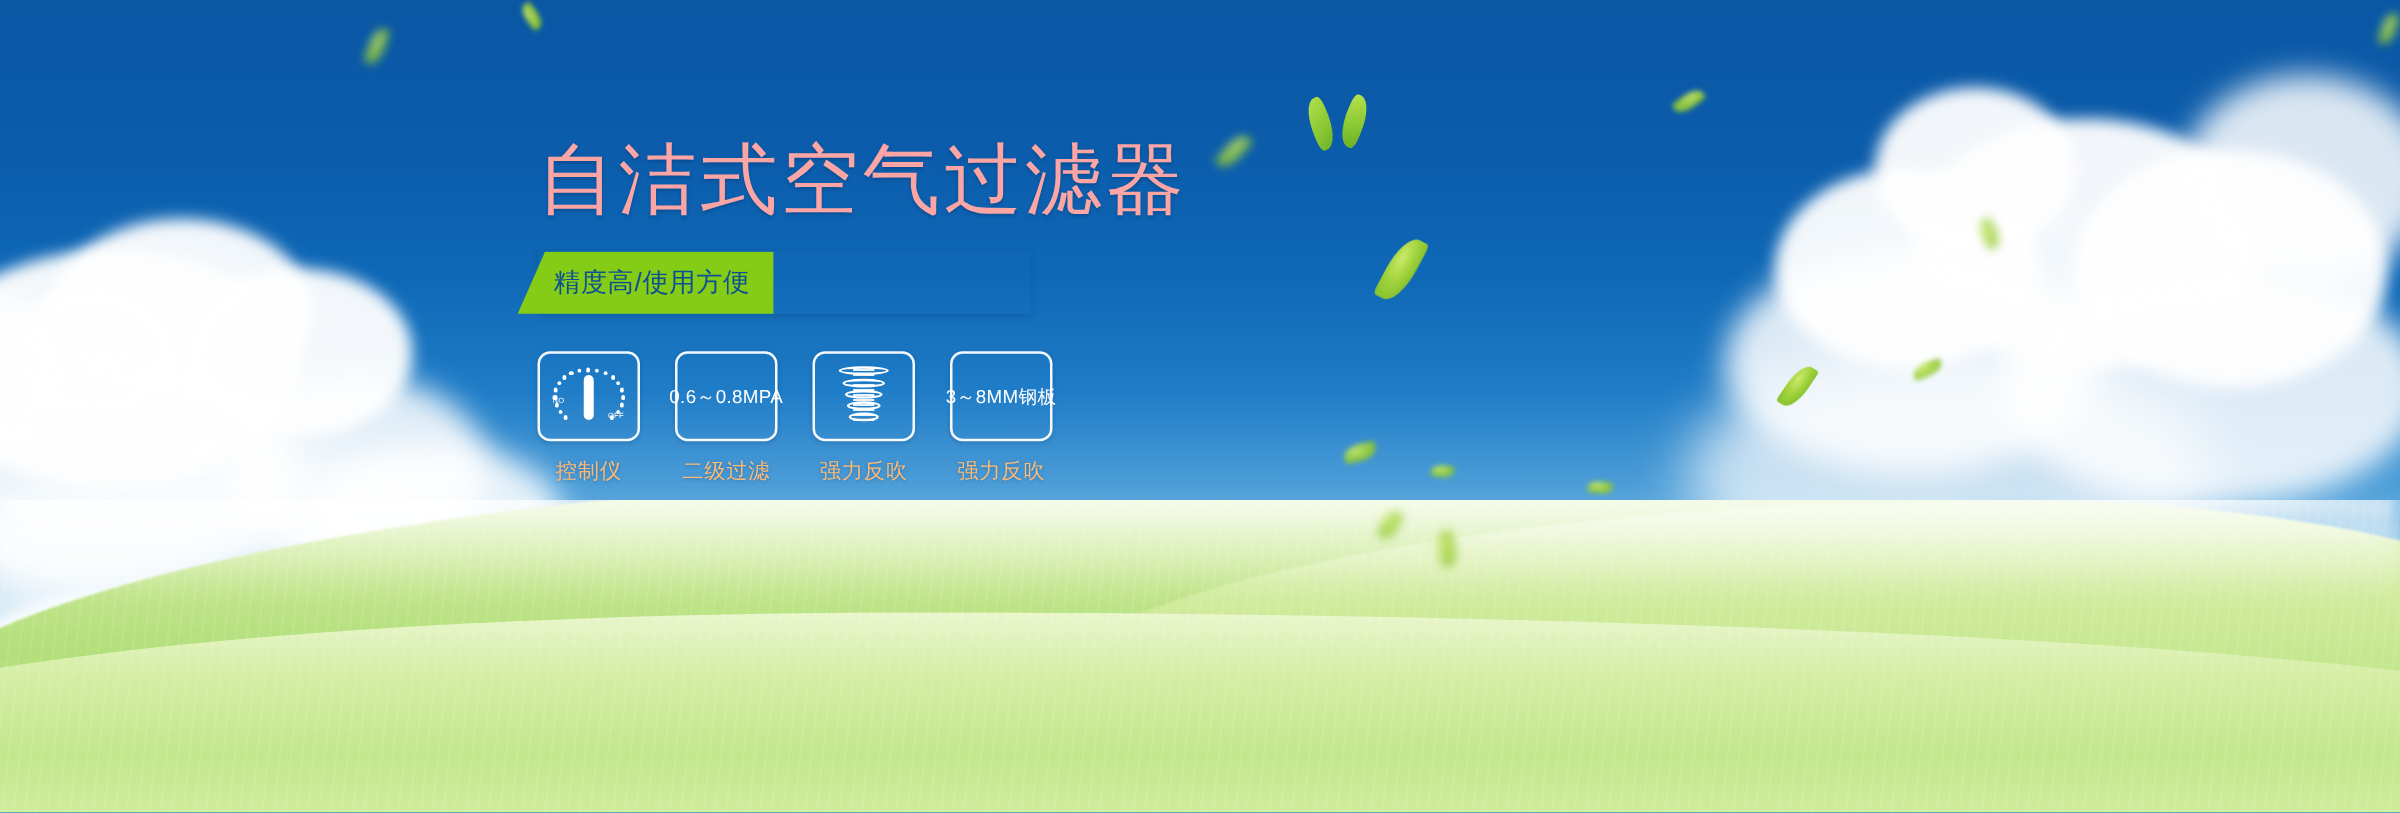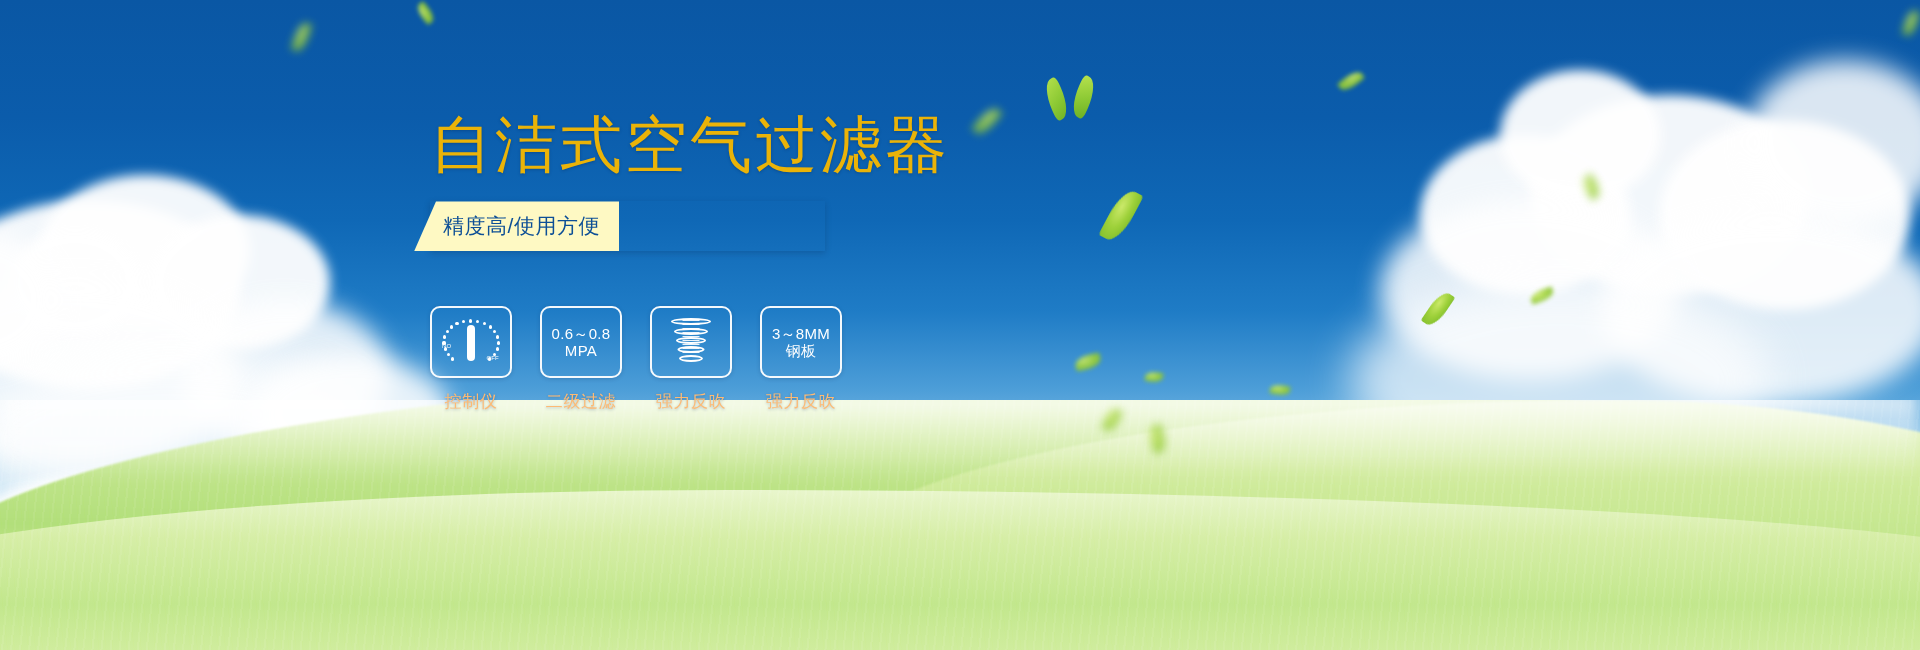--- a/index.html
+++ b/index.html
@@ -97,21 +97,21 @@
   
   .content {
     position:absolute;
     left:430px; top:110px;
     width:700px;
   }
   .title {
     font-size:62px;
     line-height:1.12;
     letter-spacing:3px;
-    color:#eab308;
+    color:#fca5a5;
     font-weight:300;
     text-shadow:0 1px 3px rgba(0,40,90,.35);
     white-space:nowrap;
     position:relative;
   }
   .title-leaves {
     position:absolute;
     right:28px; top:-36px;
     width:60px; height:50px;
   }
@@ -139,44 +139,43 @@
     white-space:nowrap;
   }
   .tag-dark {
     background:#134c94;
     color:#ffffff;
     width:200px;
     padding-right:6px;
     clip-path:polygon(0 0, 100% 0, calc(100% - 22px) 100%, 0 100%);
   }
   .tag-light {
-    background:#fef9c3;
+    background:#84cc16;
     color:#0d4f96;
     width:205px;
     margin-left:-16px;
     padding-left:10px;
     clip-path:polygon(22px 0, 100% 0, 100% 100%, 0 100%);
   }
 
   
   .features {
     margin-top:30px;
     display:flex;
     gap:28px;
   }
   .feature { width:82px; text-align:center; }
   .fbox {
     width:82px; height:72px;
     border:2px solid rgba(255,255,255,.95);
     border-radius:10px;
-    display:flex; flex-direction:column;
+    display:flex; flex-direction:row;
     align-items:center; justify-content:center;
     color:#ffffff;
     box-shadow:0 1px 4px rgba(0,30,70,.18);
-    margin-top:25px;
   }
   .fbox-text {
     font-size:15px;
     line-height:1.18;
     letter-spacing:.3px;
     white-space:nowrap;
   }
   .fcaption {
     margin-top:12px;
     font-size:17px;

